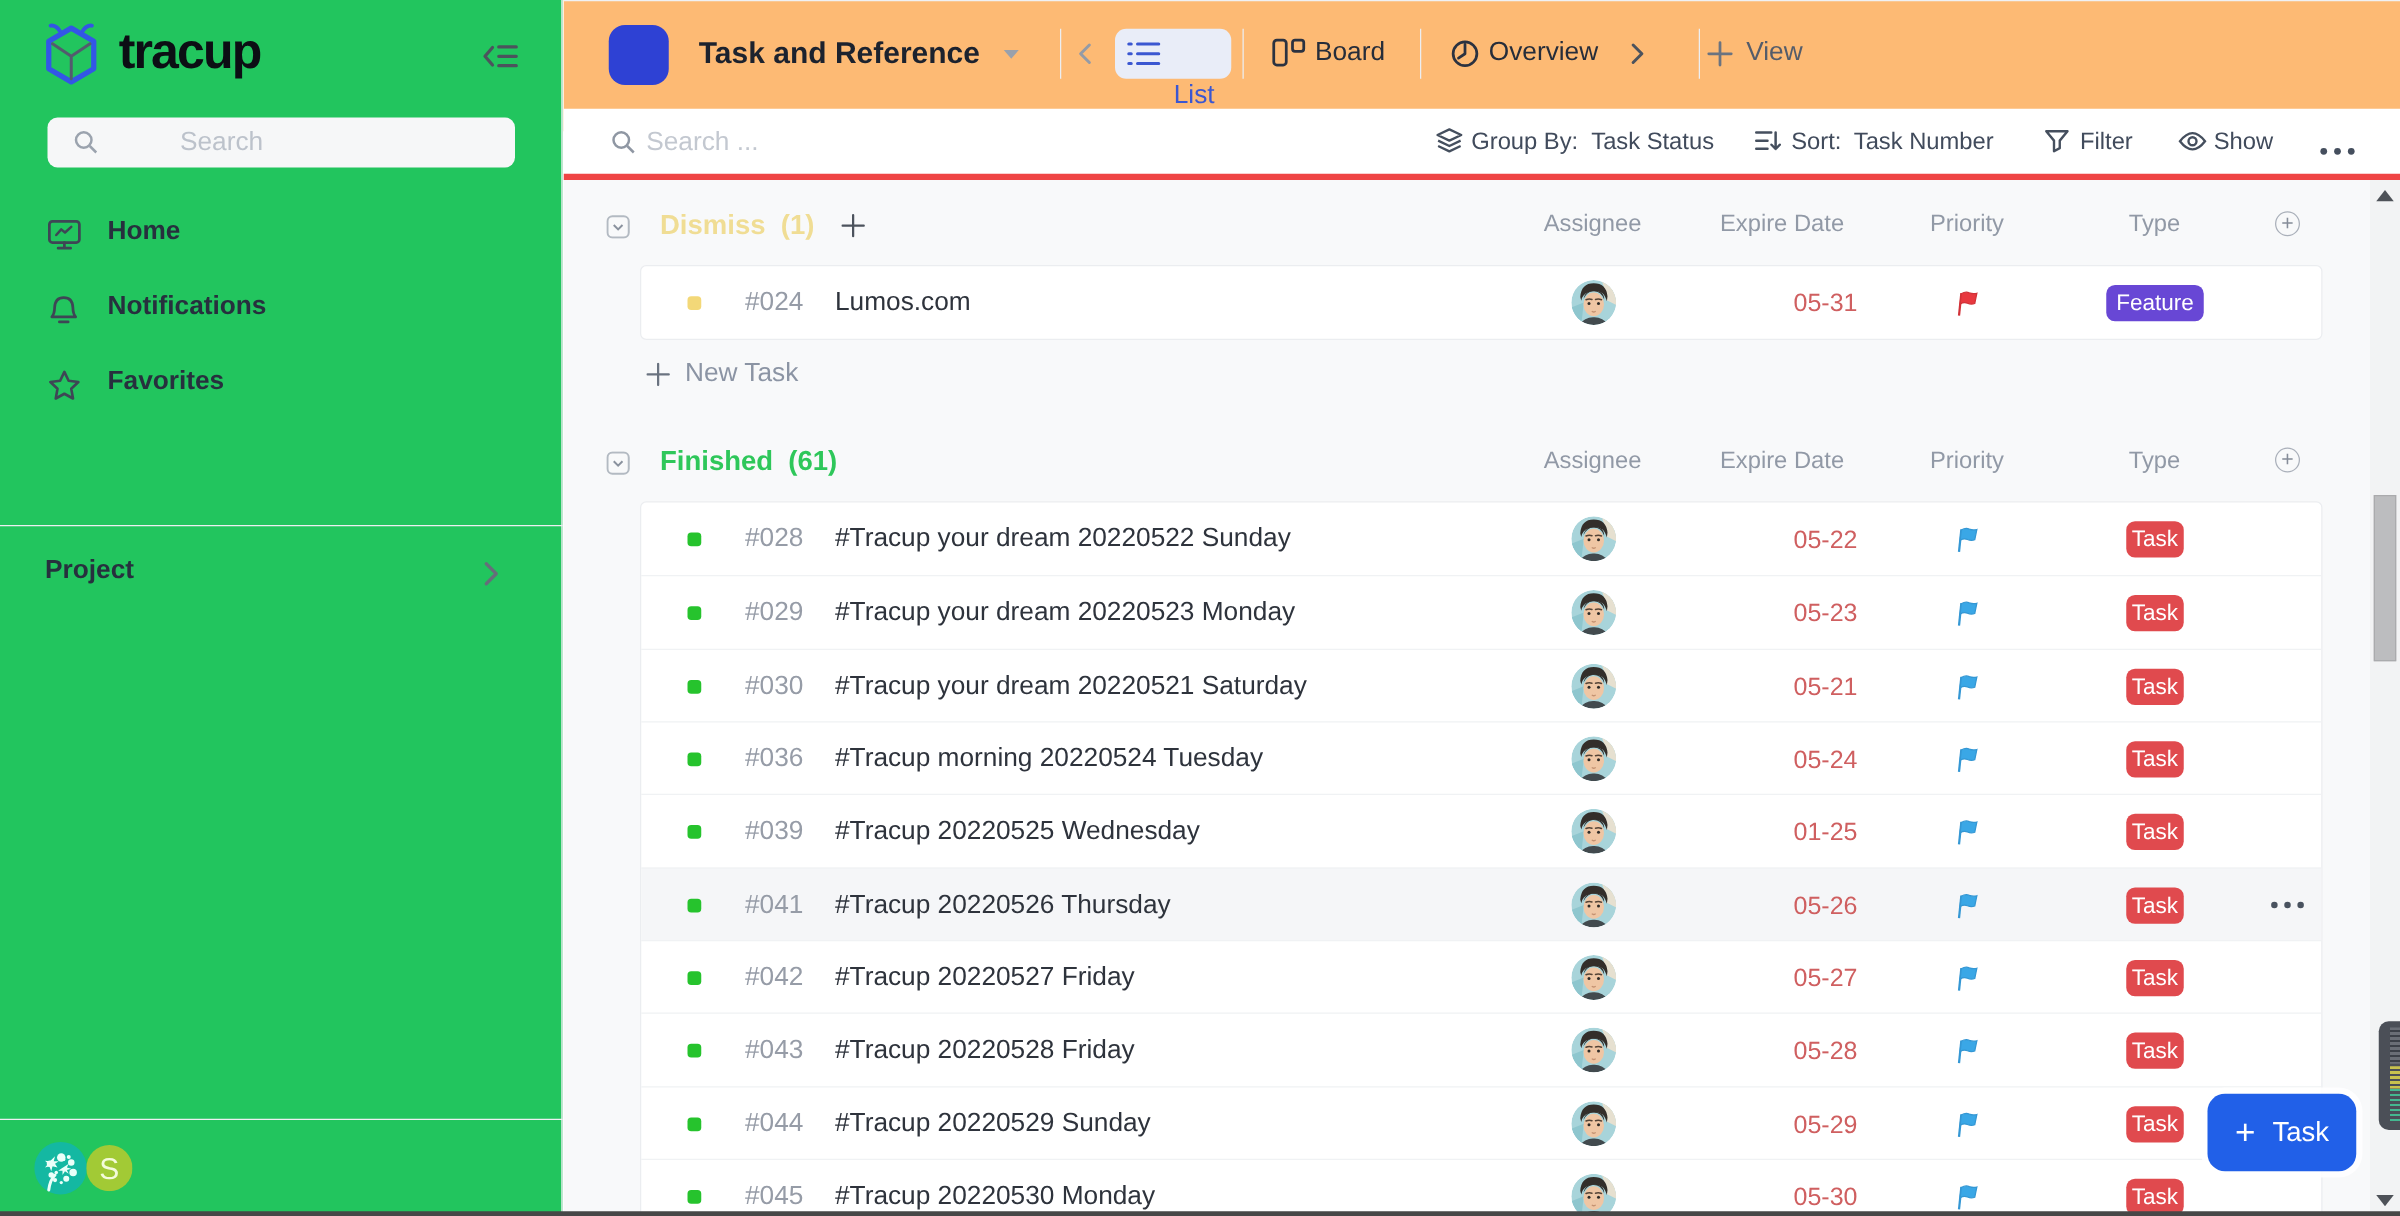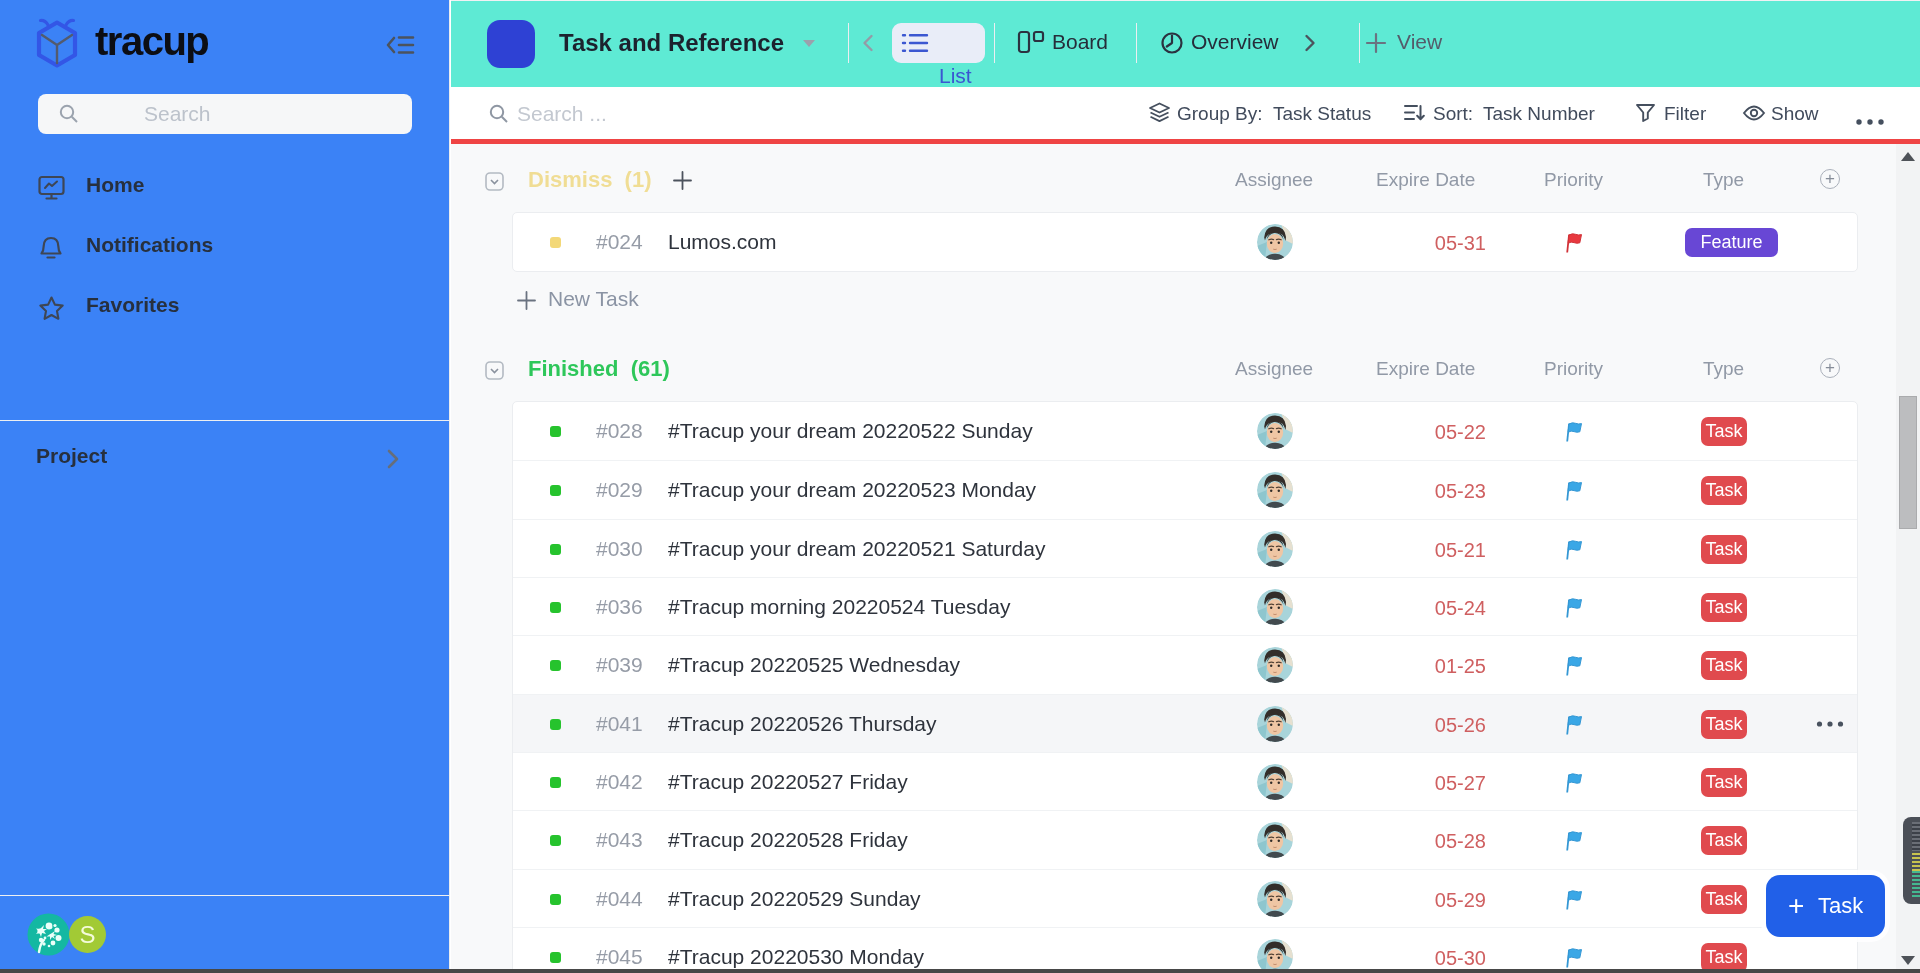--- a/index.html
+++ b/index.html
@@ -2,38 +2,38 @@
 <html><head>
 <meta charset="utf-8">
 <style>
 * { margin:0; padding:0; box-sizing:border-box; }
 html,body { width:1920px; height:973px; overflow:hidden; background:#fff;
   font-family:"Liberation Sans", sans-serif; }
 #stage { position:relative; width:1920px; height:973px; overflow:hidden; }
 
 
 #sidebar { position:absolute; left:0; top:0; width:450px; height:973px;
-  background:#3b82f6; border-right:1px solid #e9ebee;text-align:center; }
+  background:#22c55e; border-right:1px solid #e9ebee;text-align:center; }
 #logo { position:absolute; left:34px; top:16px; }
 #logotext { position:absolute; left:95px; top:19px; font-size:40px; font-weight:600;
   color:#0c0e14; letter-spacing:-1.5px; }
 #collapse { position:absolute; left:385px; top:33px; }
 #sbsearch { position:absolute; left:38px; top:94px; width:374px; height:40px;
   background:#f6f7f8; border-radius:8px; }
 #sbsearch .ph { position:absolute; left:88px; top:8px; font-size:21px; color:#bcc2cb;margin-left:18px; }
 .navitem { position:absolute; left:0; width:450px; height:60px;padding-left:23px; }
 .navitem .ic { position:absolute; left:38px; top:18px; }
 .navitem .tx { position:absolute; left:86px; top:16px; font-size:21px; font-weight:700; color:#27303e; }
 #sbdivider { position:absolute; left:0; top:420px; width:450px; height:1px; background:#edeff1; }
 #project { position:absolute; left:36px; top:444px; font-size:21px; font-weight:700; color:#27303e; }
 #projchev { position:absolute; left:386px; top:448px; }
 #sbfootline { position:absolute; left:0; top:895px; width:450px; height:1px; background:#eef0f2; }
 
 
-#mhead { position:absolute; left:451px; top:0; width:1469px; height:105px; background:#5eead4;
+#mhead { position:absolute; left:451px; top:0; width:1469px; height:105px; background:#fdba74;
   border-top:1px solid #f0f1f3; border-bottom:1px solid #eef0f2; }
 #bluesq { position:absolute; left:36px; top:19px; width:48px; height:48px; border-radius:13px; background:#2e41d4; }
 #mtitle { position:absolute; left:108px; top:28px; font-size:24px; font-weight:700; color:#1c222e; }
 #mcaret { position:absolute; left:352px; top:39px; width:0; height:0;
   border-left:6px solid transparent; border-right:6px solid transparent; border-top:7px solid #9aa1ac; }
 .vdiv { position:absolute; top:22px; width:1px; height:40px; background:#eceef1; }
 #navchevL { position:absolute; left:409px; top:32px; }
 #listpill { position:absolute; left:441px; top:22px; width:93px; height:40px; background:#e9edf8; border-radius:9px; }
 #listpill .tx { position:absolute; left:47px; top:8px; font-size:21px; color:#3b57d1;margin-top:33px; }
 #boardit { position:absolute; left:566px; top:29px; }
@@ -298,21 +298,21 @@
       <span class="bullet" style="background:#f3d878;"></span>
       <span class="tno">#024</span>
       <span class="ttl">Lumos.com</span>
       <svg class="av" width="36" height="36" viewBox="0 0 36 36">
             <use href="#d-av"></use>
           </svg>
       <span class="dt">05-31</span>
       <svg class="flg" width="23" height="23" viewBox="0 0 23 23" fill="#e8383f" stroke="#d13238">
             <use href="#d-flag"></use>
           </svg>
-      <span class="badge" style="width:93px; left:1172px; background:#6847d5;">Feature</span>
+      <span class="badge" style="width:78px; left:1172px; background:#6847d5;">Feature</span>
     </div>
   </div>
   <div id="newtask"><svg width="19" height="19" viewBox="0 0 19 19">
       <path d="M9.5 1 V18 M1 9.5 H18" stroke="#6a7380" stroke-width="1.8" stroke-linecap="round"></path>
     </svg>New Task</div>
 
   <div class="ghead" style="top:208px;">
     <svg class="gcheck" width="19" height="19" viewBox="0 0 19 19">
           <use href="#d-check"></use>
         </svg>

